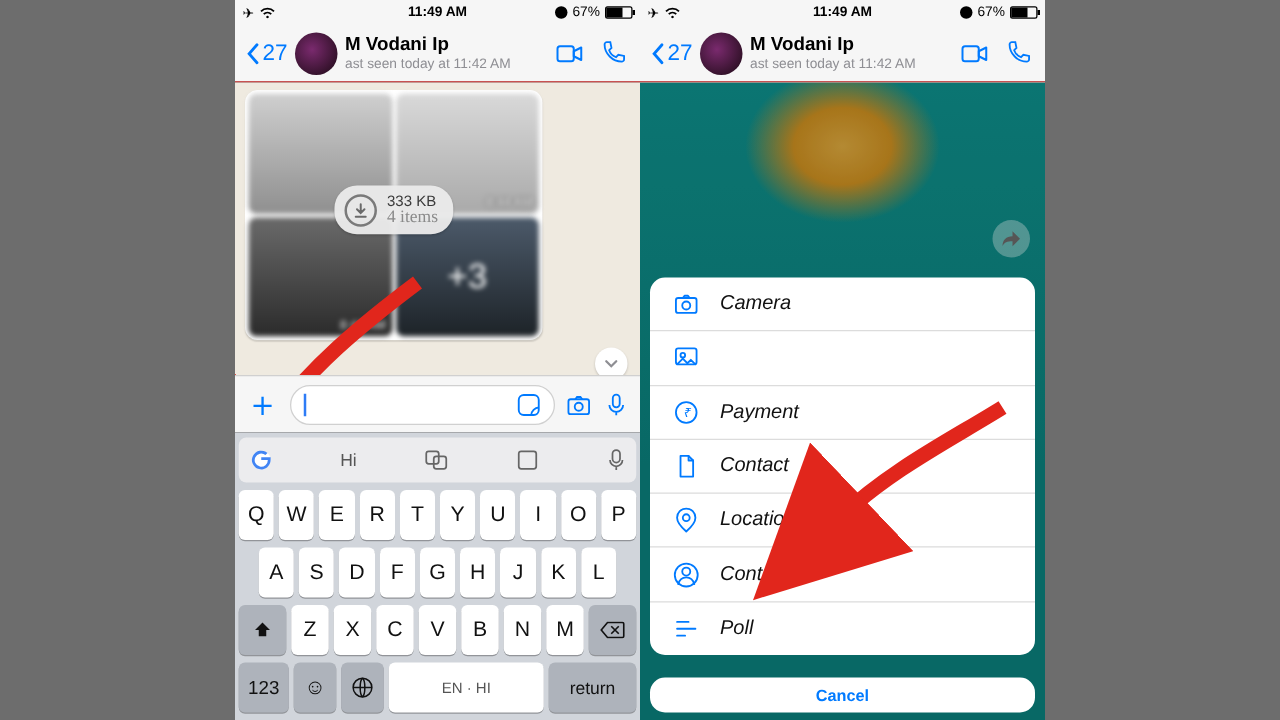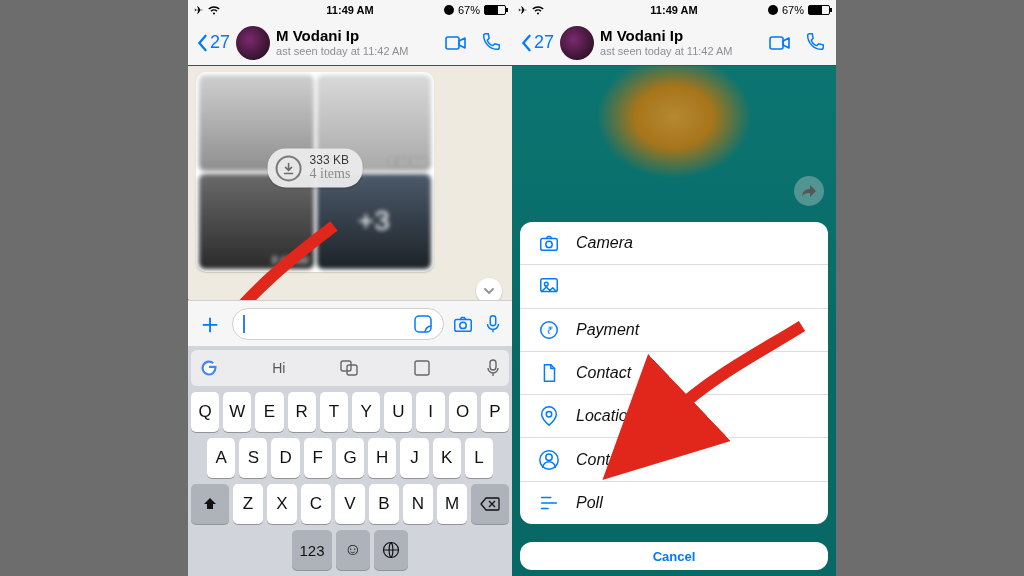--- a/index.html
+++ b/index.html
@@ -306,20 +306,22 @@
     </div>
     <div class="krow bottom">
       <div class="key fn num">123</div>
       <div class="key emoji">☺</div>
       <div class="key globe">
         <svg width="18" height="18" viewBox="0 0 18 18">
             <circle cx="9" cy="9" r="7.5" fill="none" stroke="#111" stroke-width="1.2"></circle>
             <path d="M1.5 9h15M9 1.5c2.5 2 2.5 13 0 15M9 1.5c-2.5 2-2.5 13 0 15" stroke="#111" stroke-width="1.2" fill="none"></path>
           </svg>
       </div>
+      <div class="key space" style="font-size:12px;color:#555;">EN · HI</div>
+      <div class="key ret">return</div>
     </div>
   </div>
 </div>
 
 <div class="phone">
 
   <div class="status">
     <div class="left">
       <span>✈︎</span>
       <span>

